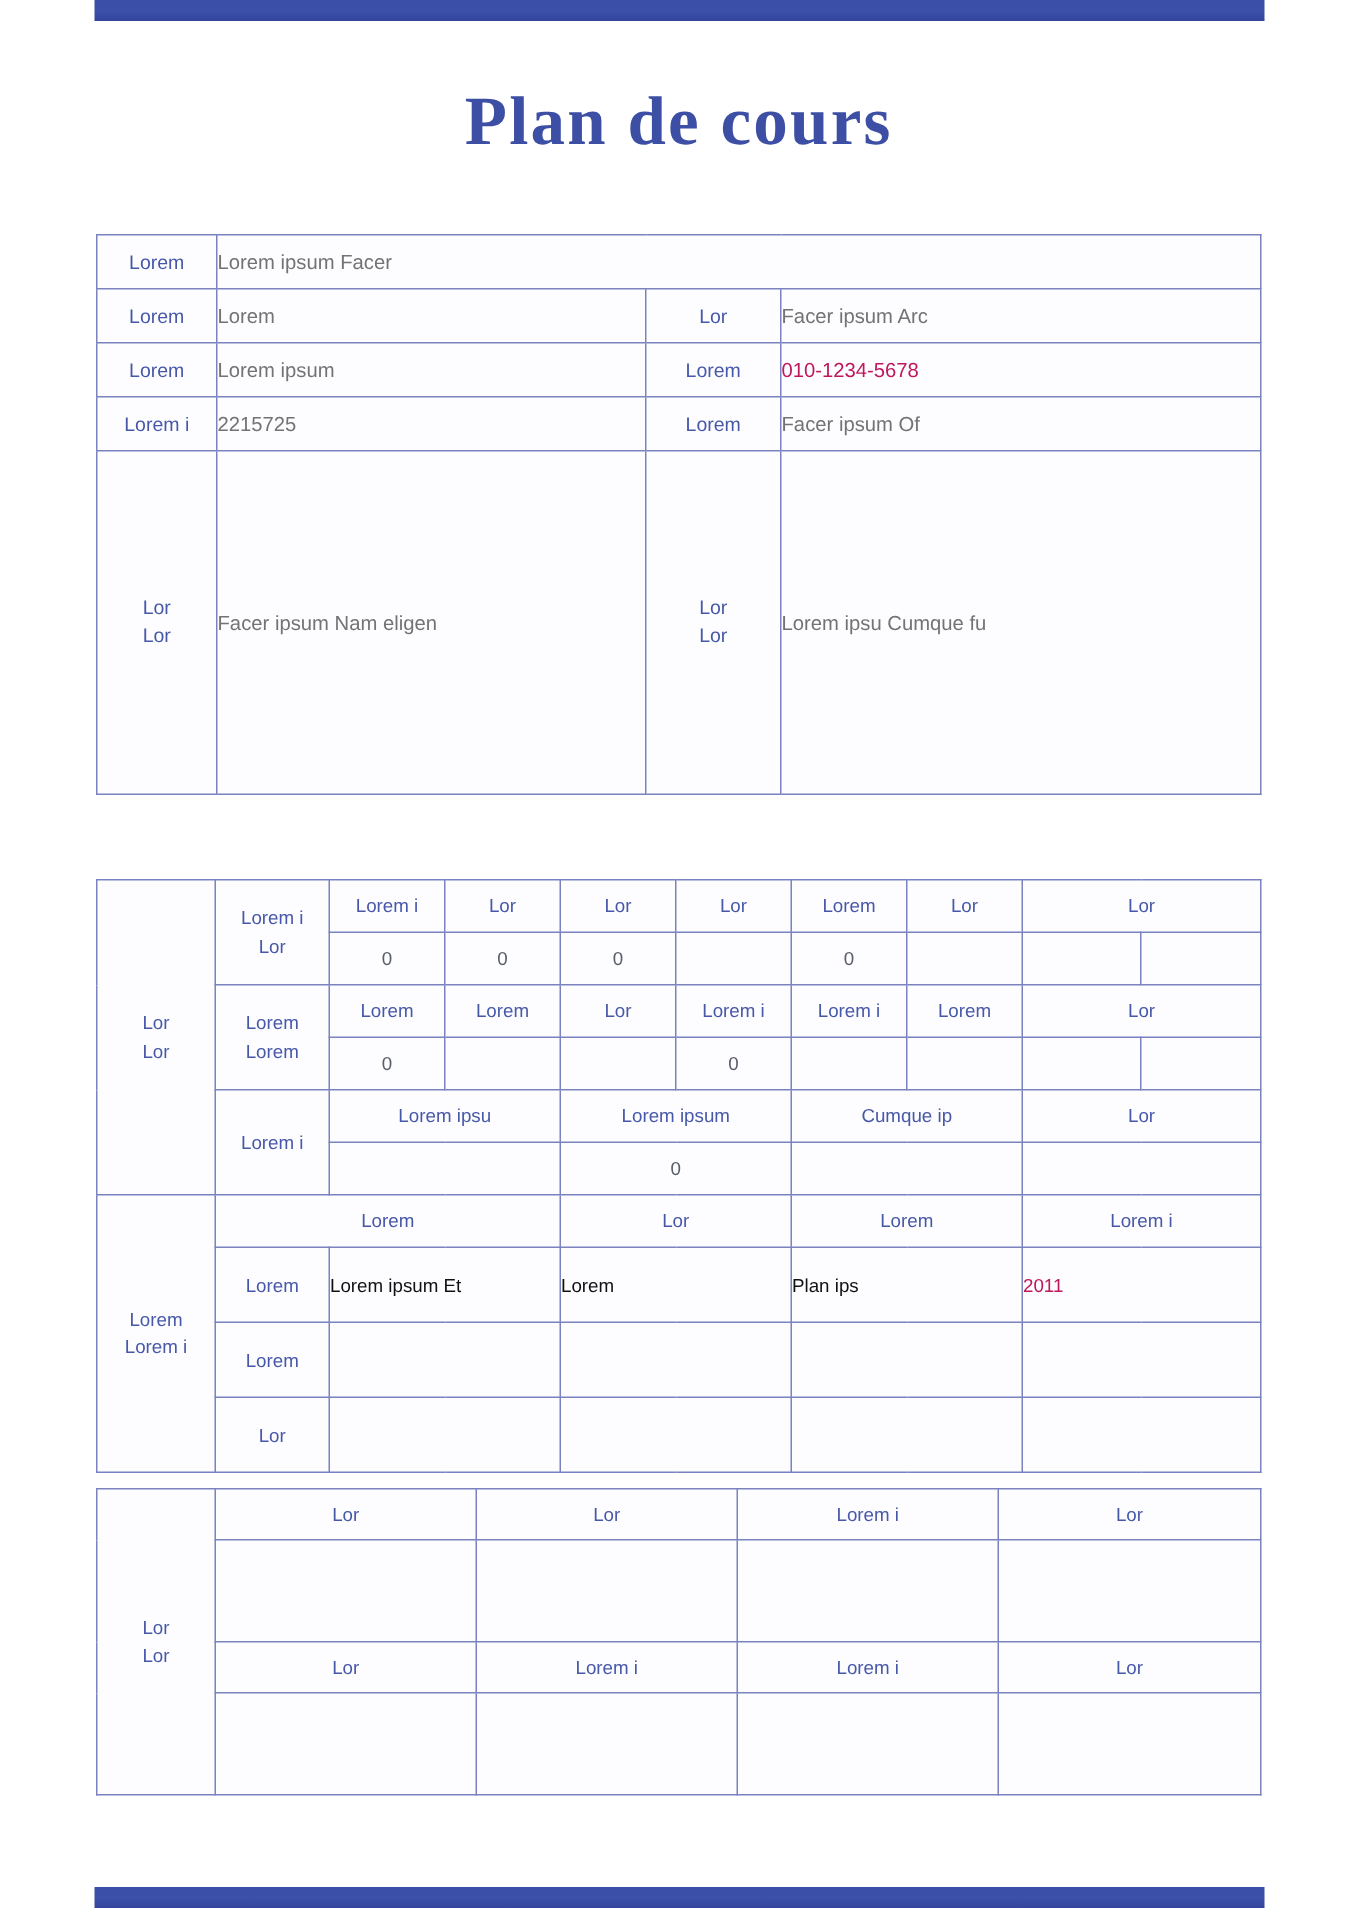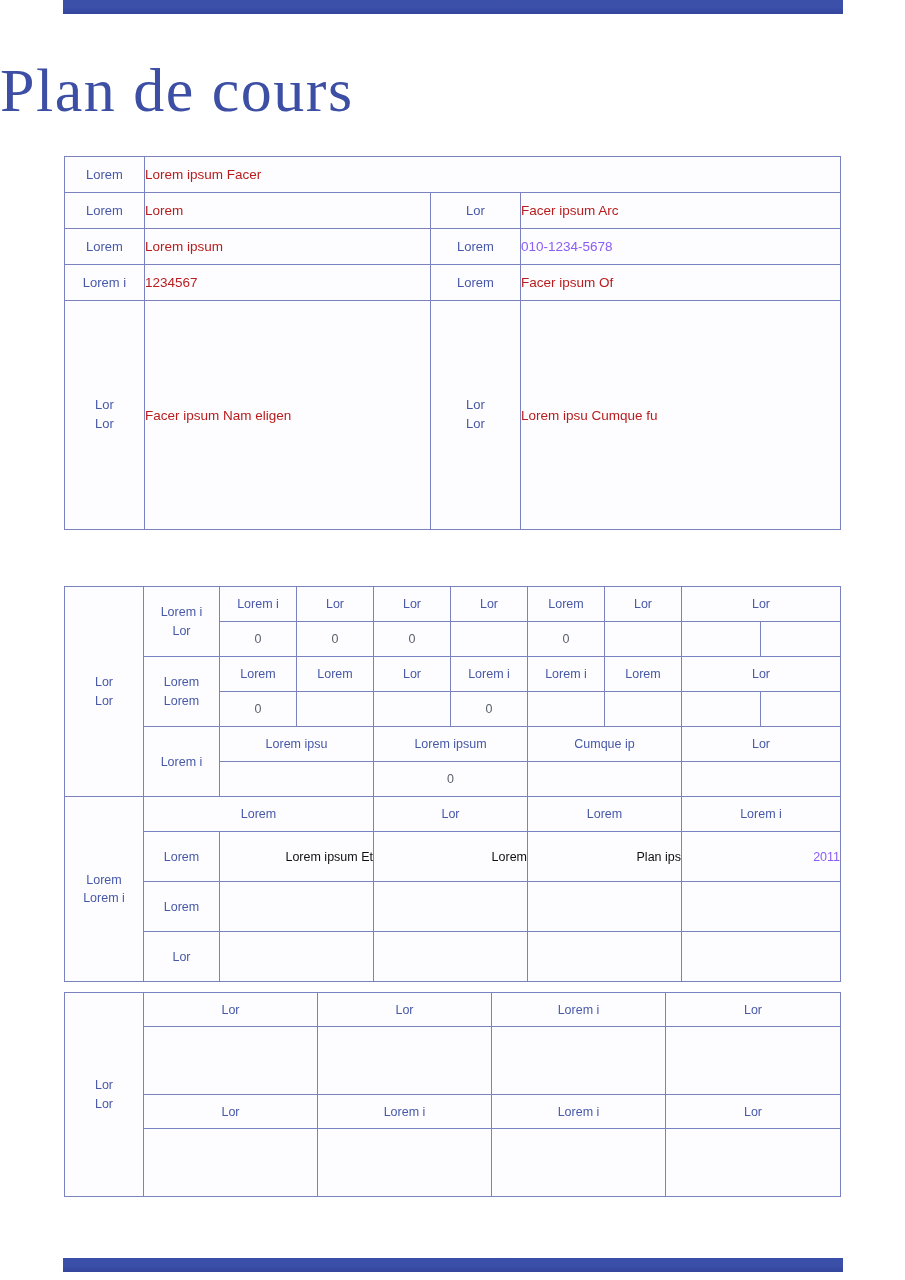--- a/index.html
+++ b/index.html
@@ -33,24 +33,24 @@
   }
   .rule-bar.top    { top: 0px; }
   .rule-bar.bottom { top: 1258px; }
 
   
   .doc-title {
     position: absolute;
     top: 56px;
     left: 0;
     width: 905px;
-    text-align: left;
+    text-align: center;
     font-family: "Liberation Serif", serif;
-    font-size: 62px;
-    font-weight: 400;
+    font-size: 46px;
+    font-weight: 700;
     letter-spacing: 1.5px;
     color: #3d4fa4;
     line-height: 1.1;
   }
 
   
   .tbl {
     position: absolute;
     border-collapse: collapse;
     table-layout: fixed;
@@ -65,30 +65,30 @@
   }
 
   
   .hd-lt   { background: #dbeef3; color: #4758a8; text-align: center; }
   .hd-lt2  { background: #deeef1; color: #4758a8; text-align: center; }
   .hd-strong { background: #b4d6e4; color: #4758a8; text-align: center; }
   .hd-mint { background: #dcecec; color: #4758a8; text-align: center; }
 
   .val {
     background: #fdfdff;
-    color: #b91c1c;
+    color: #737373;
     padding-left: 8px;
     text-align: left;
   }
   .val-c {
     background: #fdfdff;
     color: #111111;
-    text-align: right;
-  }
-  .muted { color: #8b5cf6; font-size: 14px; }
+    text-align: left;
+  }
+  .muted { color: #be185d; font-size: 14px; }
   .zero  { color: #5a5f6b; font-size: 14px; text-align: center; }
 
   
   #table-identity { top: 156px; left: 64px; width: 776px; }
   #table-identity td { height: 35px; }
   #table-identity td.big { height: 228px; vertical-align: middle; }
   #table-identity .val { font-size: 13.5px; }
 
   
   #table-schedule { top: 586px; left: 64px; width: 776px; }
@@ -130,21 +130,21 @@
         <td class="val">Facer ipsum Arc</td>
       </tr>
       <tr>
         <td class="hd-lt">Lorem</td>
         <td class="val">Lorem ipsum</td>
         <td class="hd-lt">Lorem</td>
         <td class="val muted">010-1234-5678</td>
       </tr>
       <tr>
         <td class="hd-lt">Lorem i</td>
-        <td class="val">1234567</td>
+        <td class="val">2215725</td>
         <td class="hd-lt">Lorem</td>
         <td class="val">Facer ipsum Of</td>
       </tr>
       <tr>
         <td class="hd-lt big vstack">
           <div>Lor</div>
           <div>Lor</div>
         </td>
         <td class="val big">Facer ipsum Nam eligen</td>
         <td class="hd-mint big vstack">

